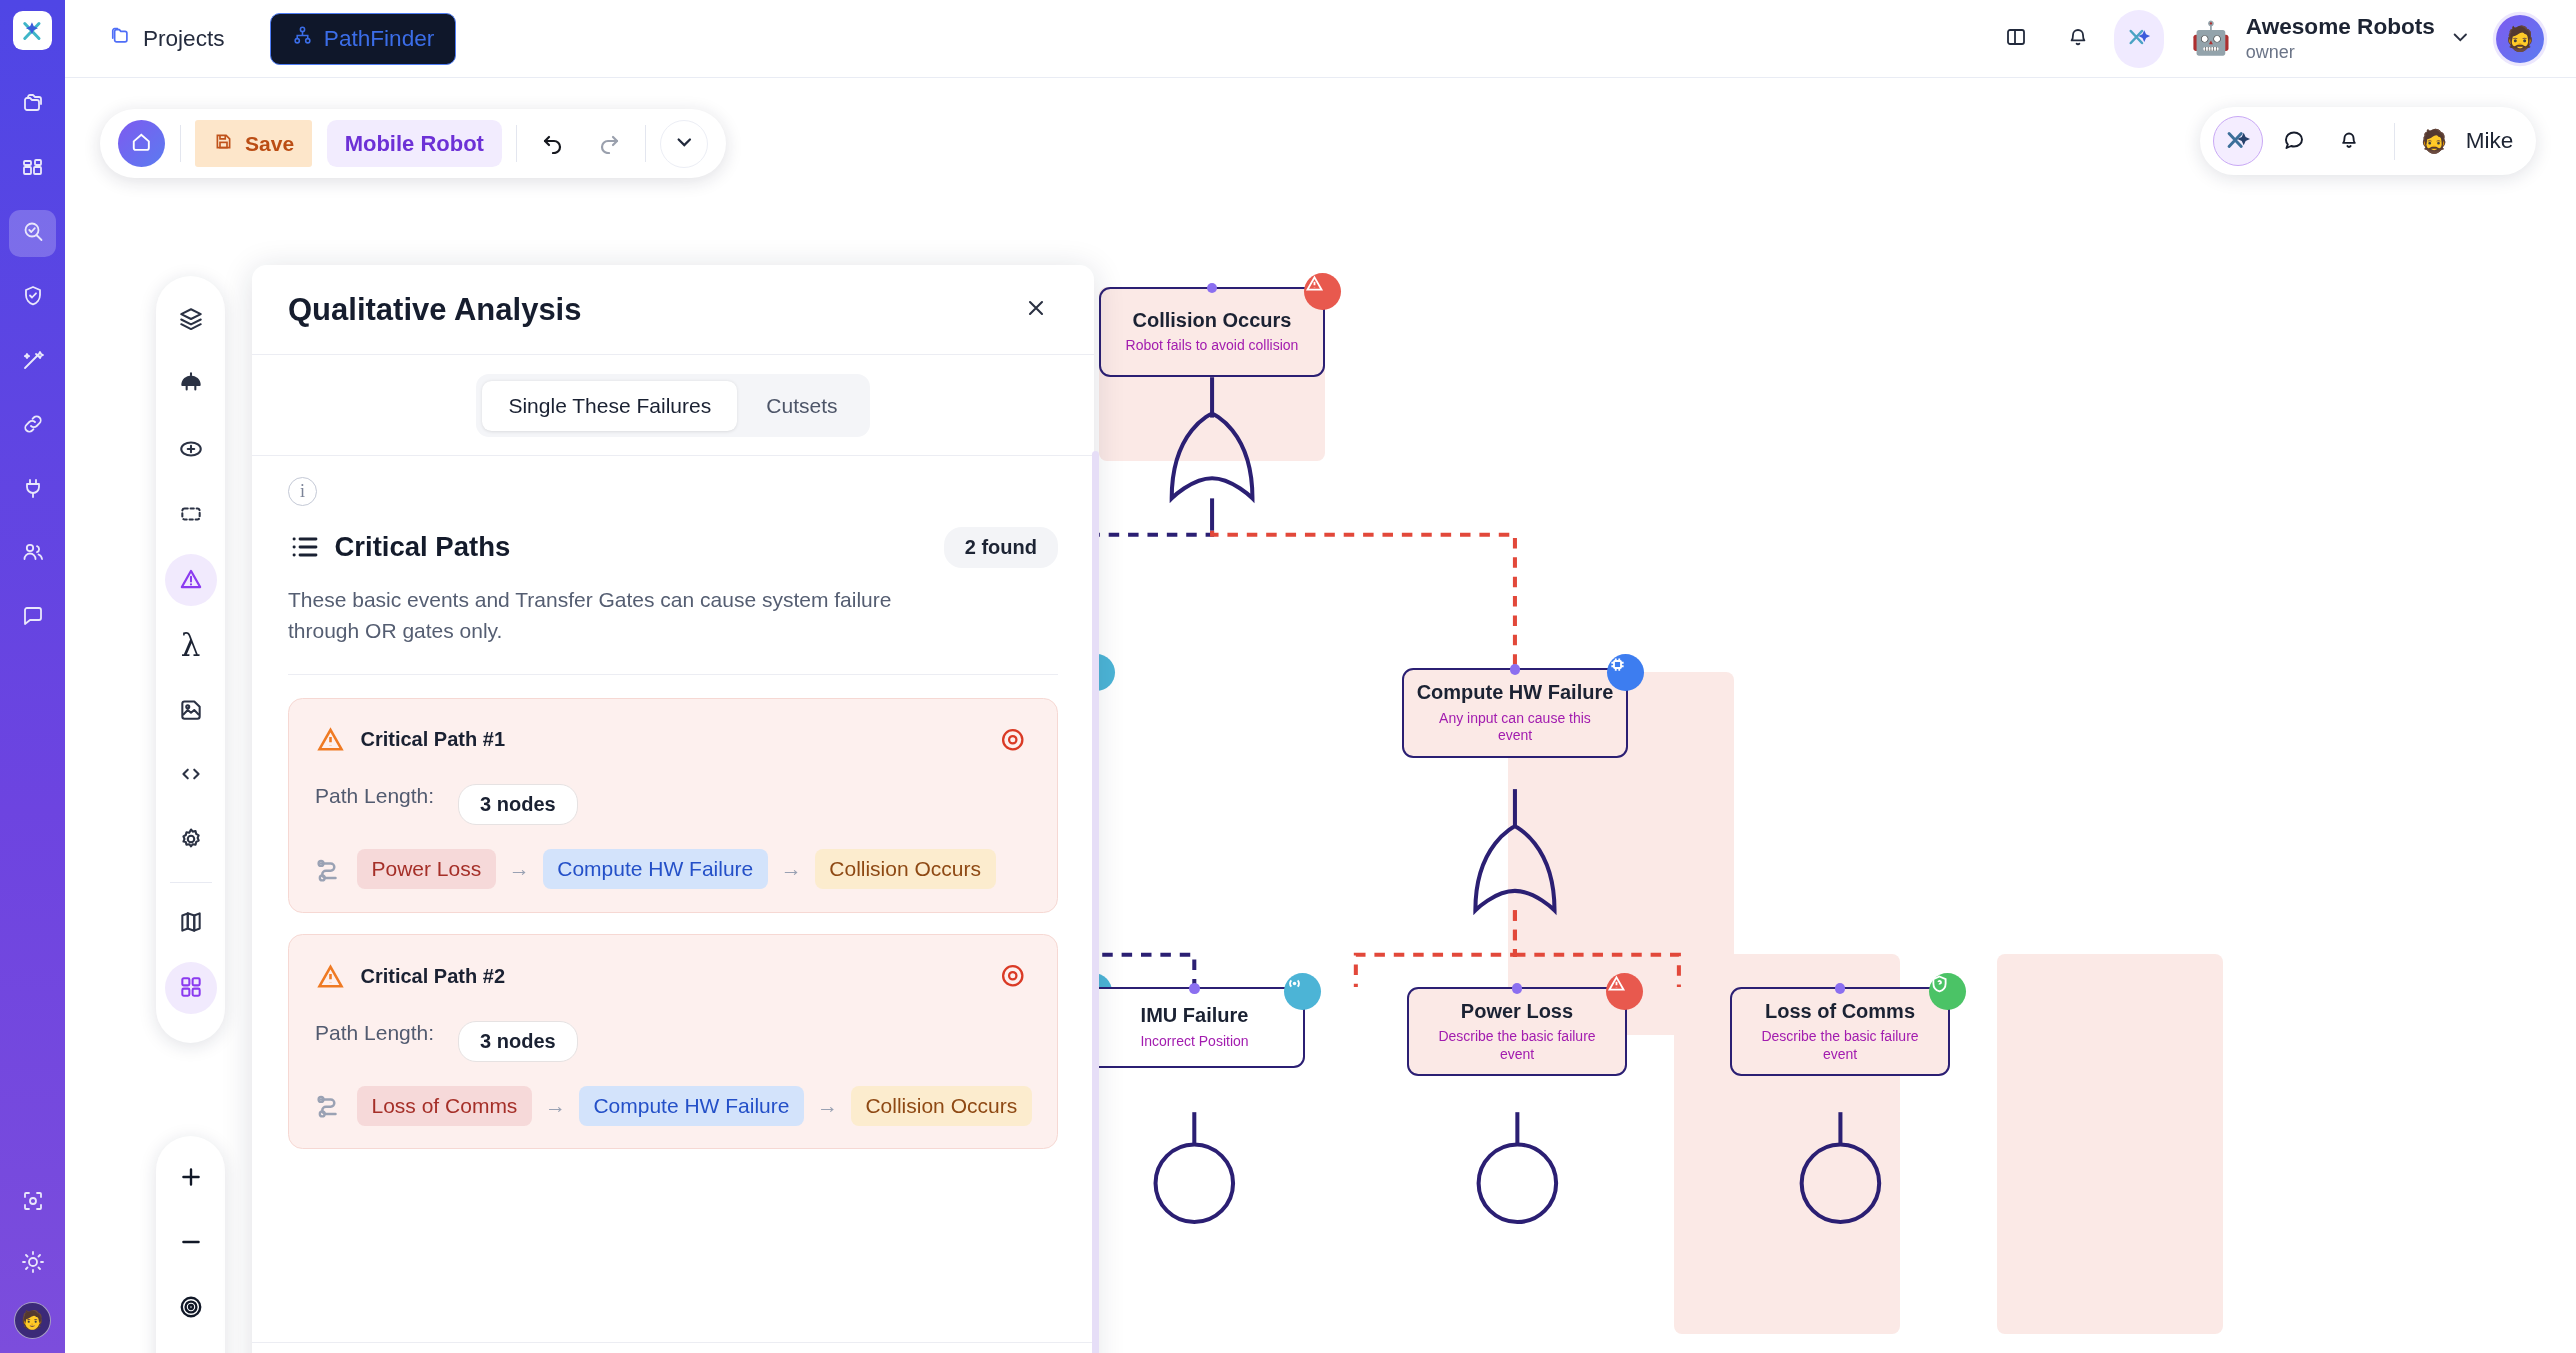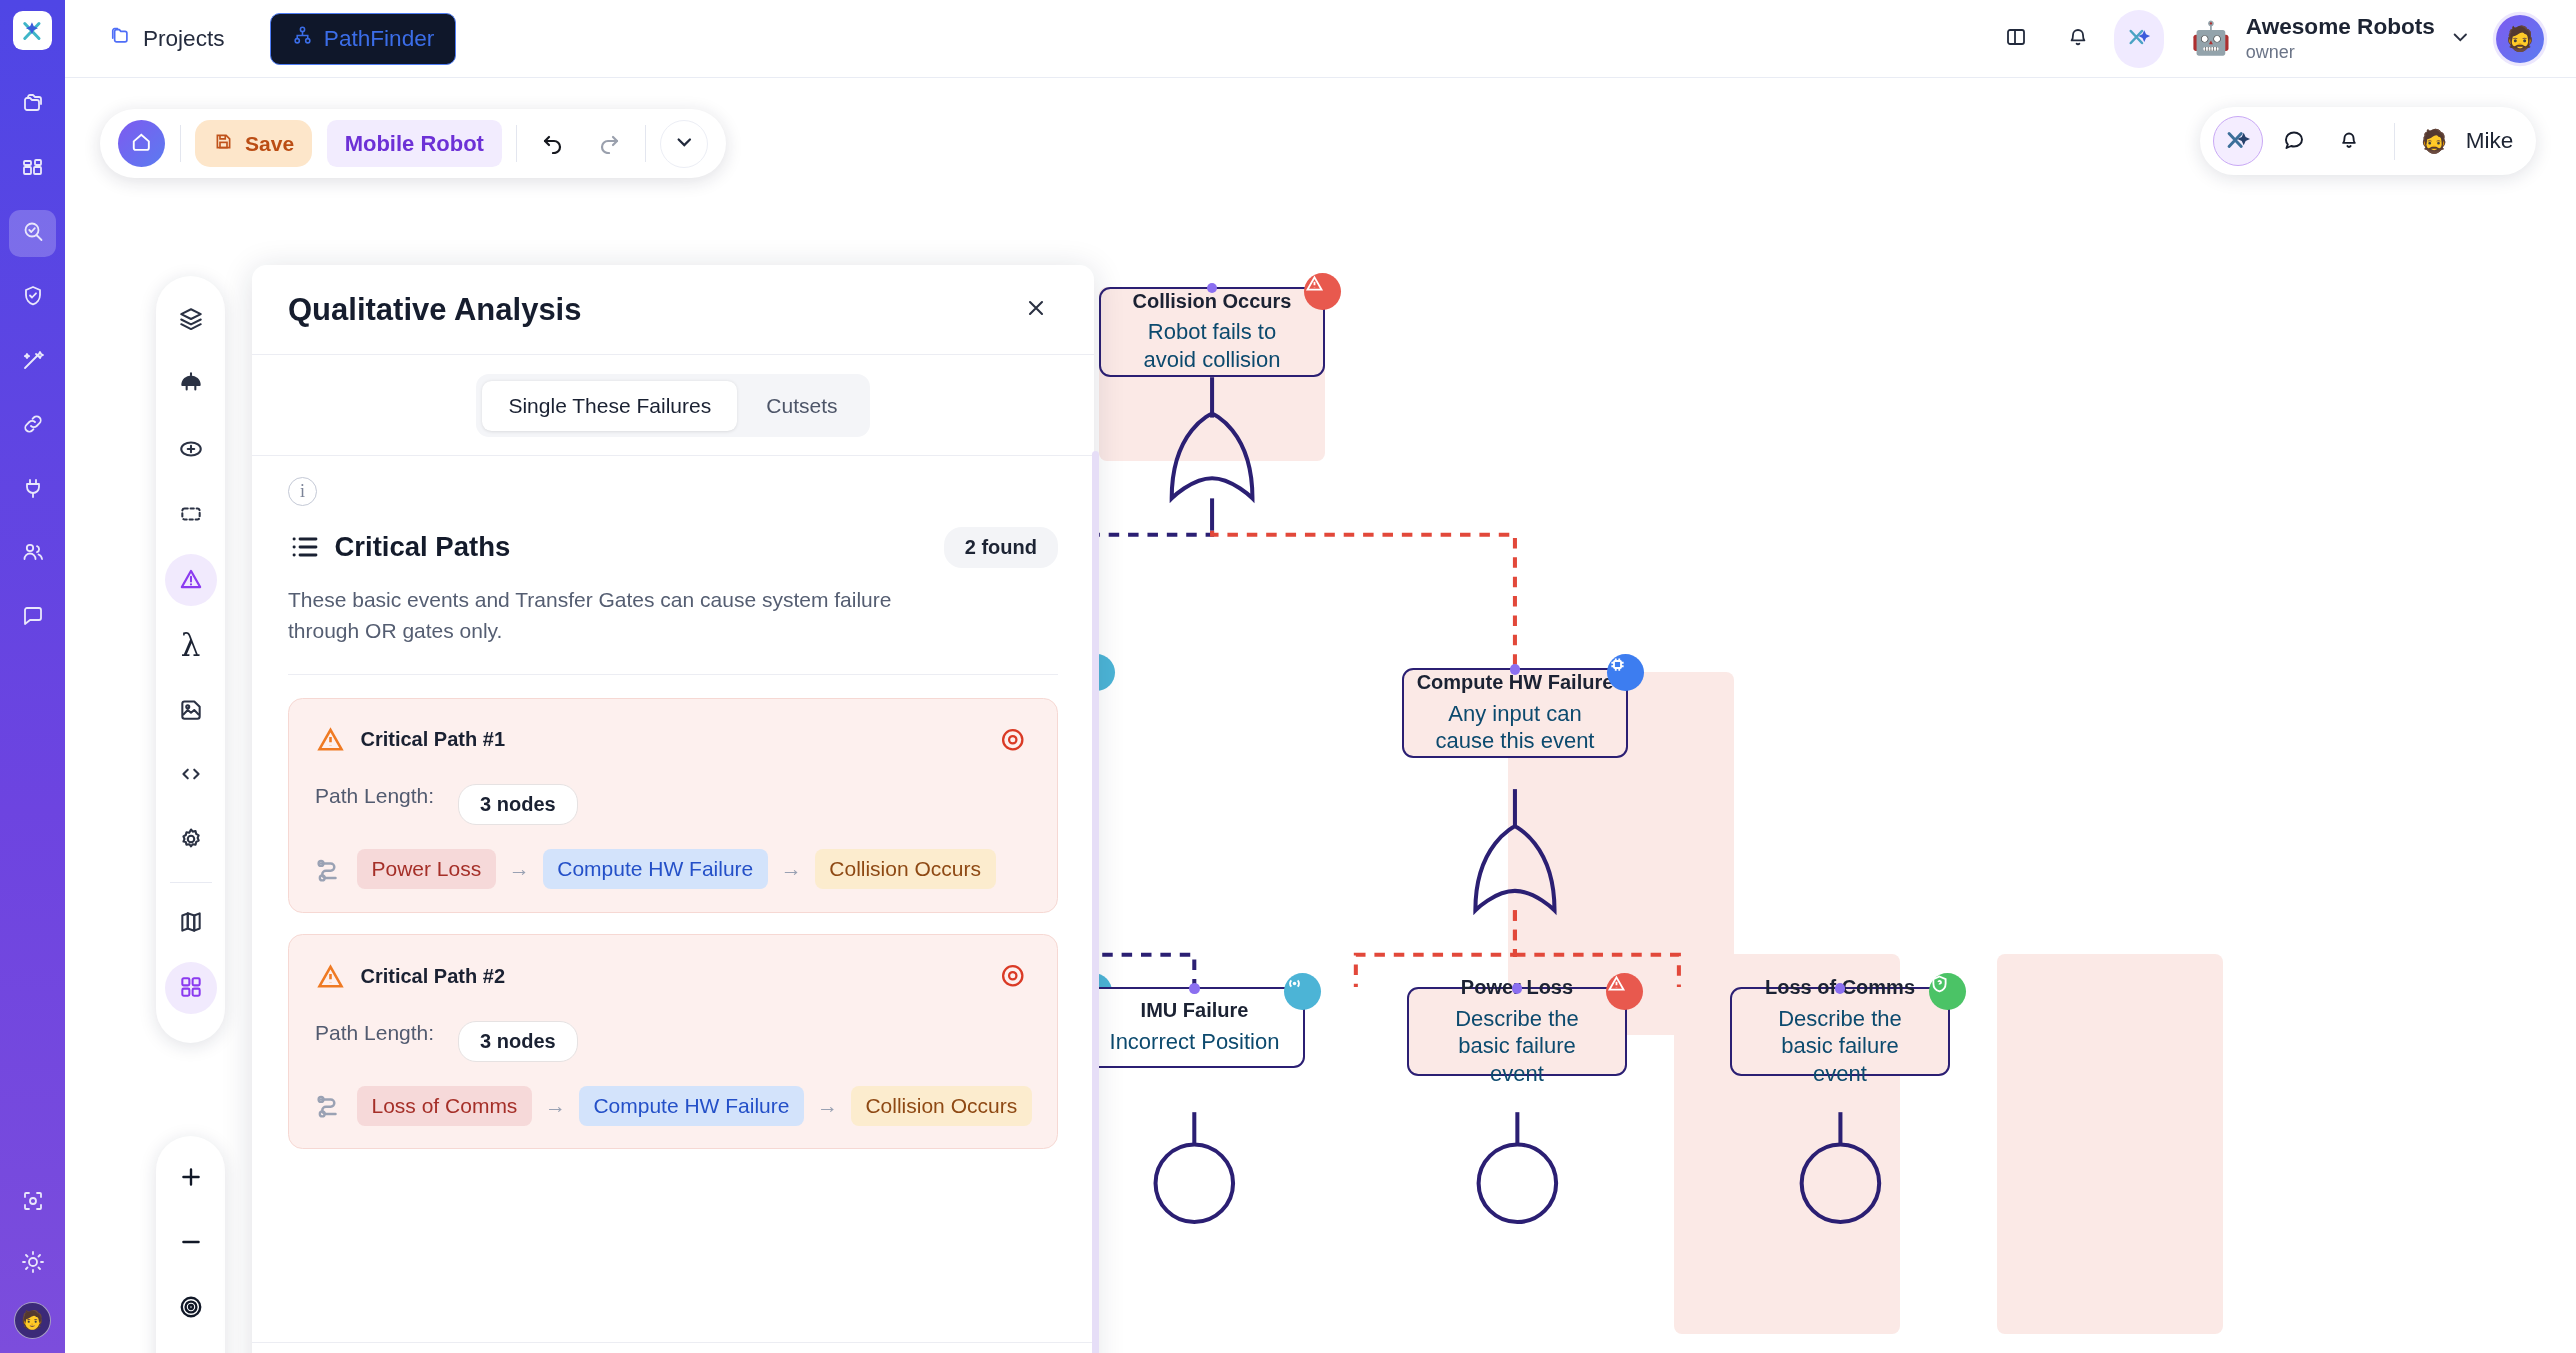--- a/index.html
+++ b/index.html
@@ -59,21 +59,21 @@
   
   .edit-toolbar { position:absolute; left:35px; top:31px; height:69px; background:#fff;
                   border-radius:36px; box-shadow:0 3.2px 18px rgba(25,30,60,.14);
                   display:flex; align-items:center; padding:0 18px; gap:14.5px; }
   .home-btn { width:47px; height:47px; border-radius:50%;
               background:linear-gradient(135deg,#7d5bf0,#5b7bf0);
               display:flex; align-items:center; justify-content:center; cursor:pointer; }
   .home-btn svg { width:22.6px; height:22.6px; stroke:#fff; fill:none; stroke-width:2; }
   .vdiv { width:0.8px; height:37px; background:#e3e6ef; }
   .save-btn { display:flex; align-items:center; gap:11.3px; background:#fde6ca;
-              border-radius:15px; height:47px; padding:0 18px; cursor:pointer; }
+              border-radius:3px; height:47px; padding:0 18px; cursor:pointer; }
   .save-btn svg { width:21px; height:21px; stroke:#c0521a; fill:none; stroke-width:1.9; }
   .save-btn span { font-size:21px; color:#bb4d14; font-weight:600; }
   .doc-chip { background:#f2ecfe; border-radius:9.7px; height:47px; padding:0 18px;
               display:flex; align-items:center; font-size:22px; color:#6d31d6;
               font-weight:600; cursor:pointer; }
   .tb-sm { width:42px; height:42px; display:flex; align-items:center; justify-content:center;
            cursor:pointer; }
   .tb-sm svg { width:24px; height:24px; fill:none; stroke-width:2.2; stroke-linecap:round;
                stroke-linejoin:round; }
   .more-btn { width:48px; height:48px; border-radius:50%; border:0.8px solid #eceef5;
@@ -180,21 +180,21 @@
                   background:#e6def7; border-radius:4px; }
 
   
   .tree { position:absolute; left:1034px; top:186px; width:1478px; height:1131px; }
   .tree svg { position:absolute; left:0; top:0; width:1478px; height:1131px; }
   .node { position:absolute; border:2.7px solid #2b1f73; border-radius:11.3px;
           background:#fff; display:flex; flex-direction:column; align-items:center;
           justify-content:center; text-align:center; cursor:pointer; }
   .node.hl { background:#fbe9e6; }
   .node .nt { font-size:20px; font-weight:bold; color:#1b2233; line-height:1.15; }
-  .node .ns { font-size:22px; color:#0c4a6e; margin-top:5.7px; line-height:1.25; padding:0 23px; }
+  .node .ns { font-size:14px; color:#a21caf; margin-top:5.7px; line-height:1.25; padding:0 23px; }
   .badge { position:absolute; right:-18px; top:-16px; width:37px; height:37px;
            border-radius:50%; display:flex; align-items:center; justify-content:center; }
   .badge svg { width:21px; height:21px; stroke:#fff; fill:none; stroke-width:2.1; }
   .port { position:absolute; width:10.5px; height:10.5px; border-radius:50%; background:#8b6ff0;
           left:50%; margin-left:-5.2px; top:-5.7px; }
   .hlbox { position:absolute; background:#fbe9e6; border-radius:8px; }
 </style>
 </head>
 <body>
 

